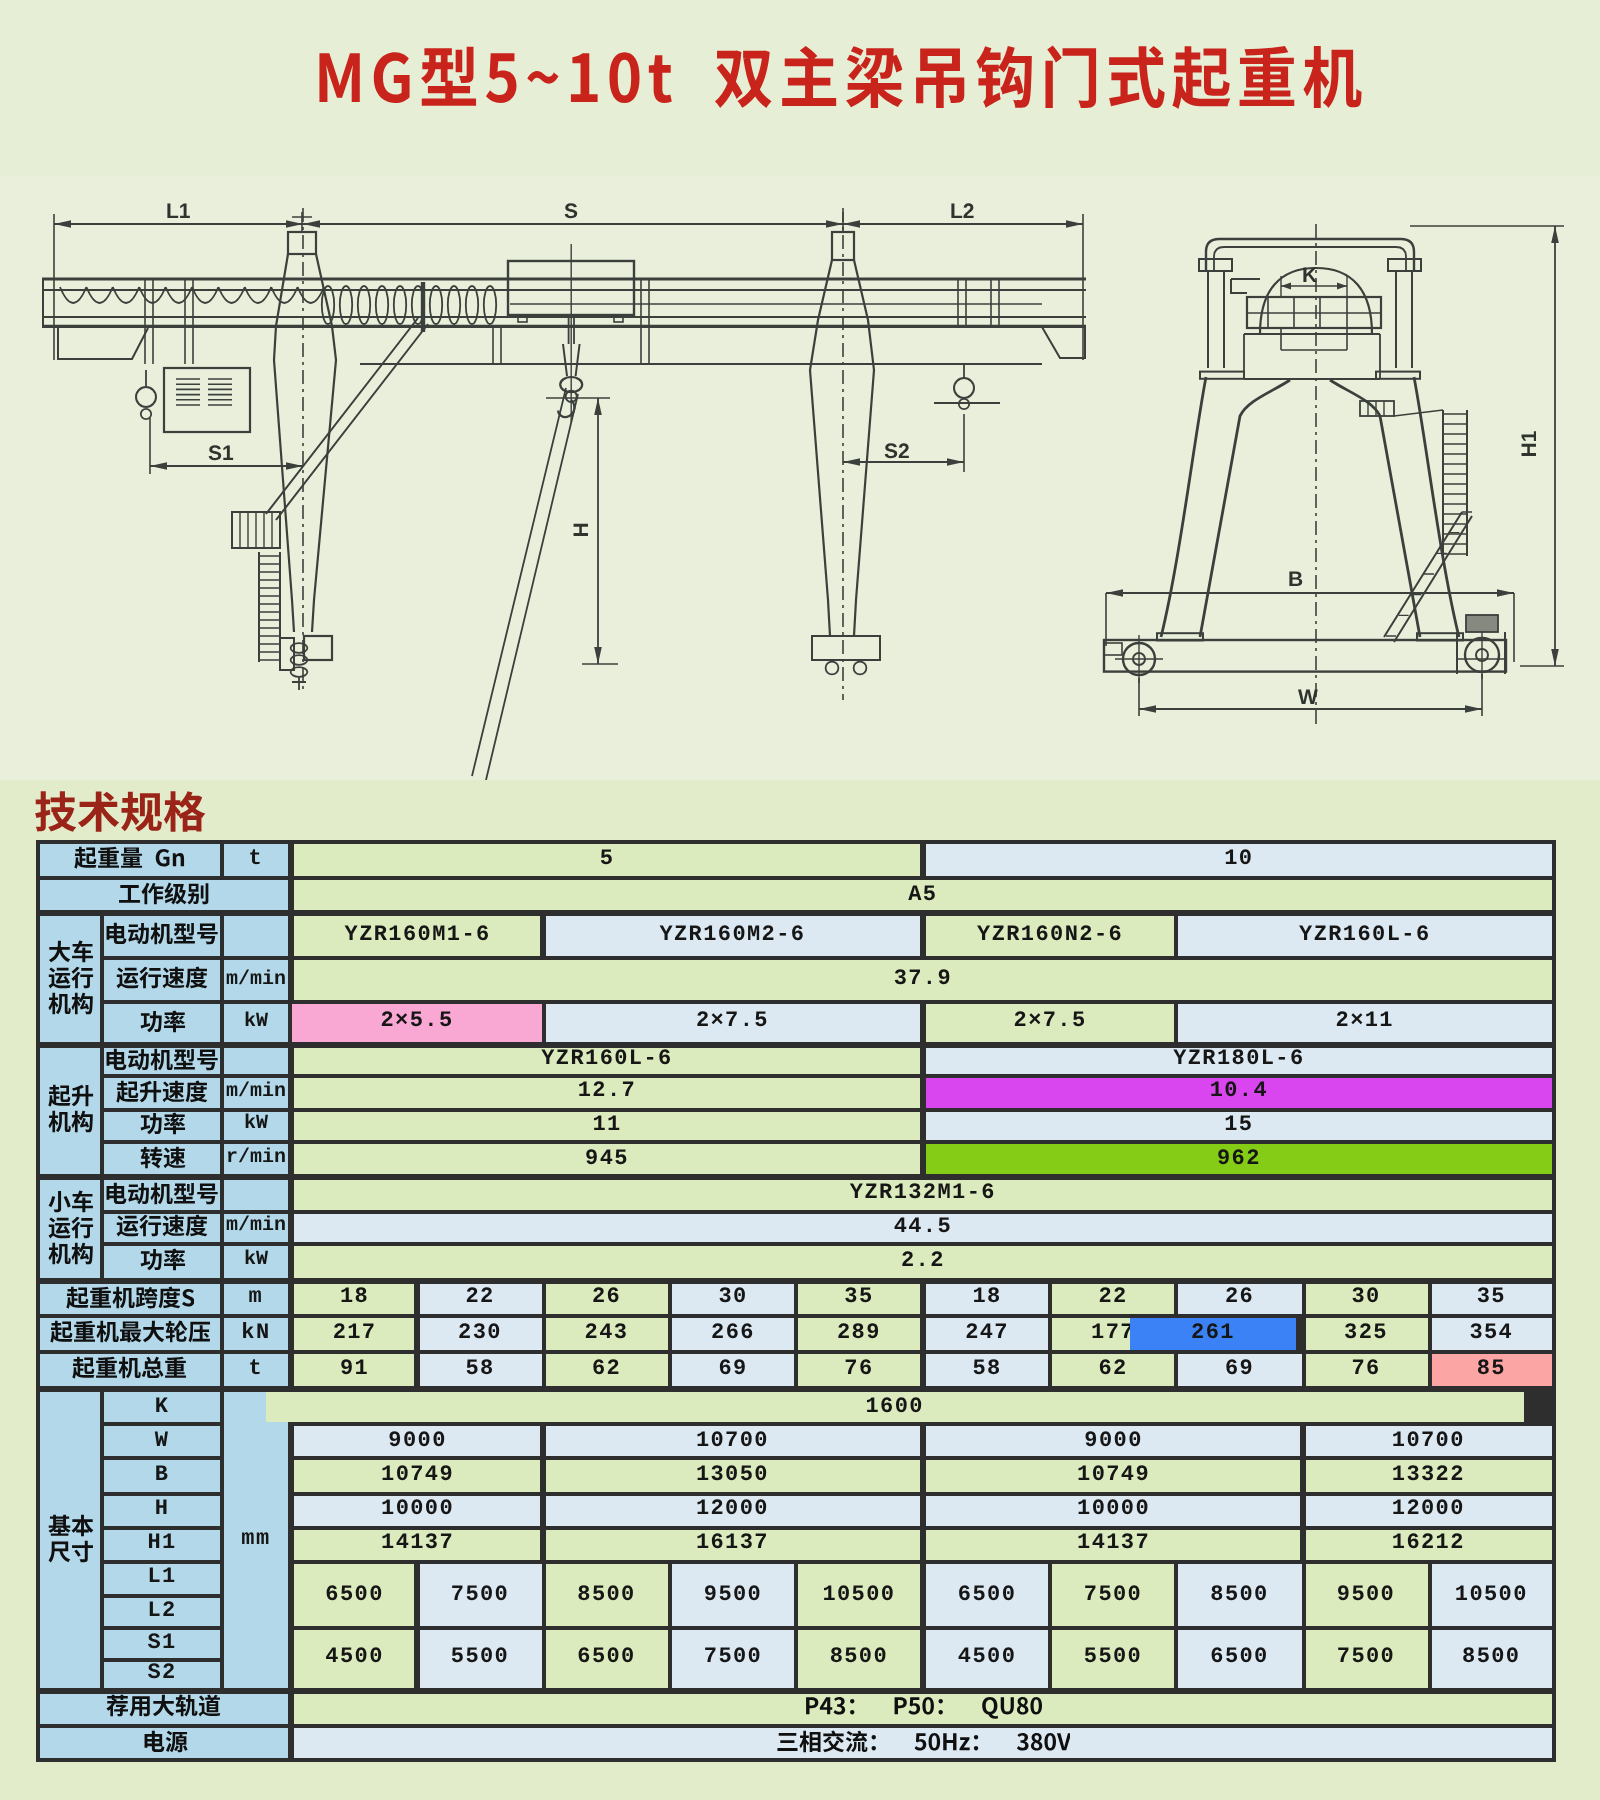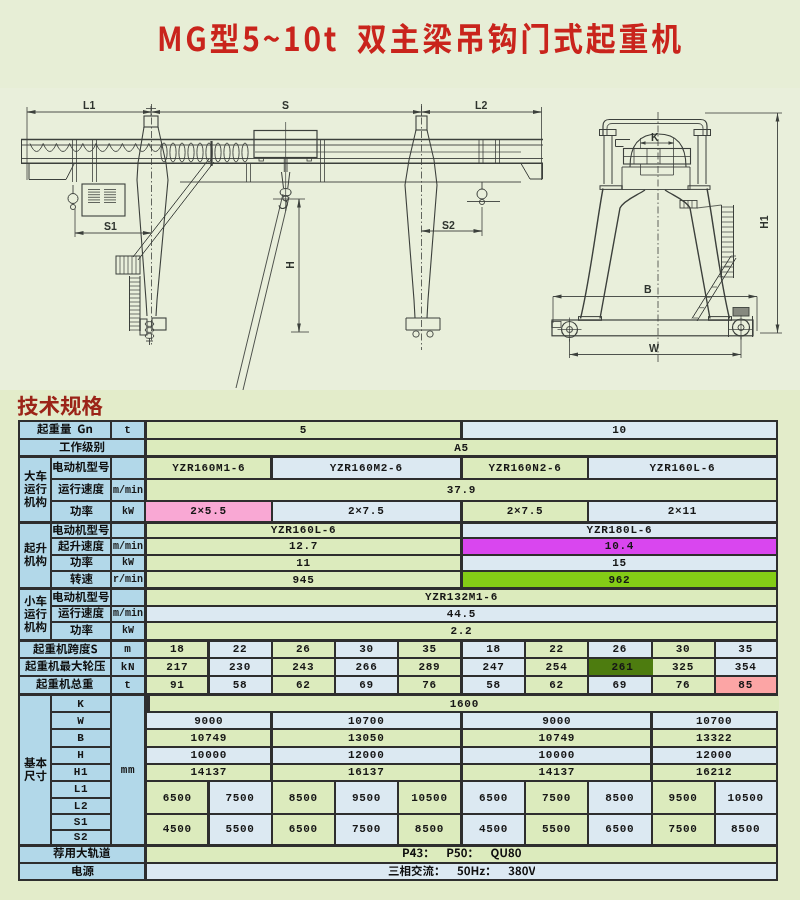--- a/index.html
+++ b/index.html
@@ -679,29 +679,29 @@
 <div class="cell" style="left:463.1px;top:659.0px;width:60.9px;height:16.0px;background:#dce9f2">
     <div class="num">247</div>
   </div>
 <div class="cell" style="left:463.1px;top:677.0px;width:60.9px;height:16.0px;background:#dce9f2">
     <div class="num">58</div>
   </div>
 <div class="cell" style="left:526.0px;top:641.5px;width:61.0px;height:15.5px;background:#dcebbd">
     <div class="num">22</div>
   </div>
 <div class="cell" style="left:526.0px;top:659.0px;width:61.0px;height:16.0px;background:#dcebbd">
-    <div class="num">254</div>
+    <div class="num">177</div>
   </div>
 <div class="cell" style="left:526.0px;top:677.0px;width:61.0px;height:16.0px;background:#dcebbd">
     <div class="num">62</div>
   </div>
 <div class="cell" style="left:589.0px;top:641.5px;width:61.5px;height:15.5px;background:#dce9f2">
     <div class="num">26</div>
   </div>
-<div class="cell" style="left:589.0px;top:659.0px;width:67px;height:16.0px;background:#4d7c0f">
+<div class="cell" style="left:565px;top:659.0px;width:83px;height:16.0px;background:#3b82f6">
     <div class="num">261</div>
   </div>
 <div class="cell" style="left:589.0px;top:677.0px;width:61.5px;height:16.0px;background:#dce9f2">
     <div class="num">69</div>
   </div>
 <div class="cell" style="left:652.5px;top:641.5px;width:61.0px;height:15.5px;background:#dcebbd">
     <div class="num">30</div>
   </div>
 <div class="cell" style="left:652.5px;top:659.0px;width:61.0px;height:16.0px;background:#dcebbd">
     <div class="num">325</div>
@@ -761,21 +761,21 @@
   </div>
 <div class="cell" style="left:52.0px;top:815.0px;width:58.0px;height:13.5px;background:#b2d8e9">
     <div class="num">S1</div>
   </div>
 <div class="cell" style="left:52.0px;top:830.5px;width:58.0px;height:13.0px;background:#b2d8e9">
     <div class="num">S2</div>
   </div>
 <div class="cell" style="left:112.0px;top:696.0px;width:31.9px;height:147.5px;background:#b2d8e9">
     <div class="num">mm</div>
   </div>
-<div class="cell" style="left:150px;top:696.0px;width:628.7px;height:15.0px;background:#dcebbd">
+<div class="cell" style="left:133px;top:696.0px;width:628.7px;height:15.0px;background:#dcebbd">
     <div class="num">1600</div>
   </div>
 <div class="cell" style="left:147.1px;top:713.0px;width:123.4px;height:15.0px;background:#dce9f2">
     <div class="num">9000</div>
   </div>
 <div class="cell" style="left:272.5px;top:713.0px;width:187.4px;height:15.0px;background:#dce9f2">
     <div class="num">10700</div>
   </div>
 <div class="cell" style="left:463.1px;top:713.0px;width:187.4px;height:15.0px;background:#dce9f2">
     <div class="num">9000</div>

